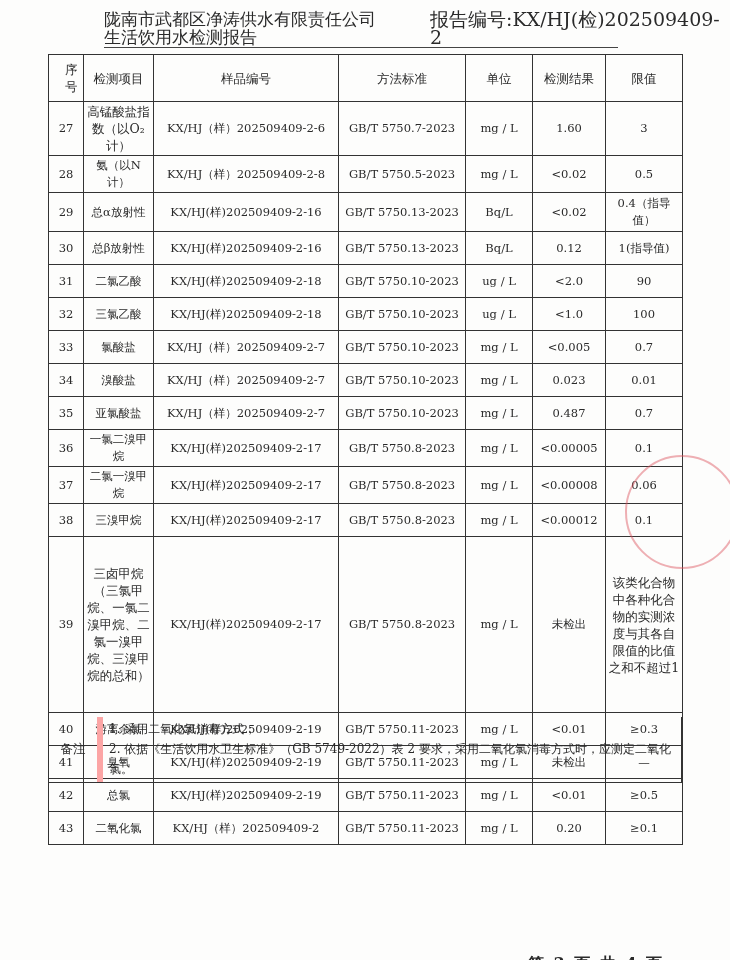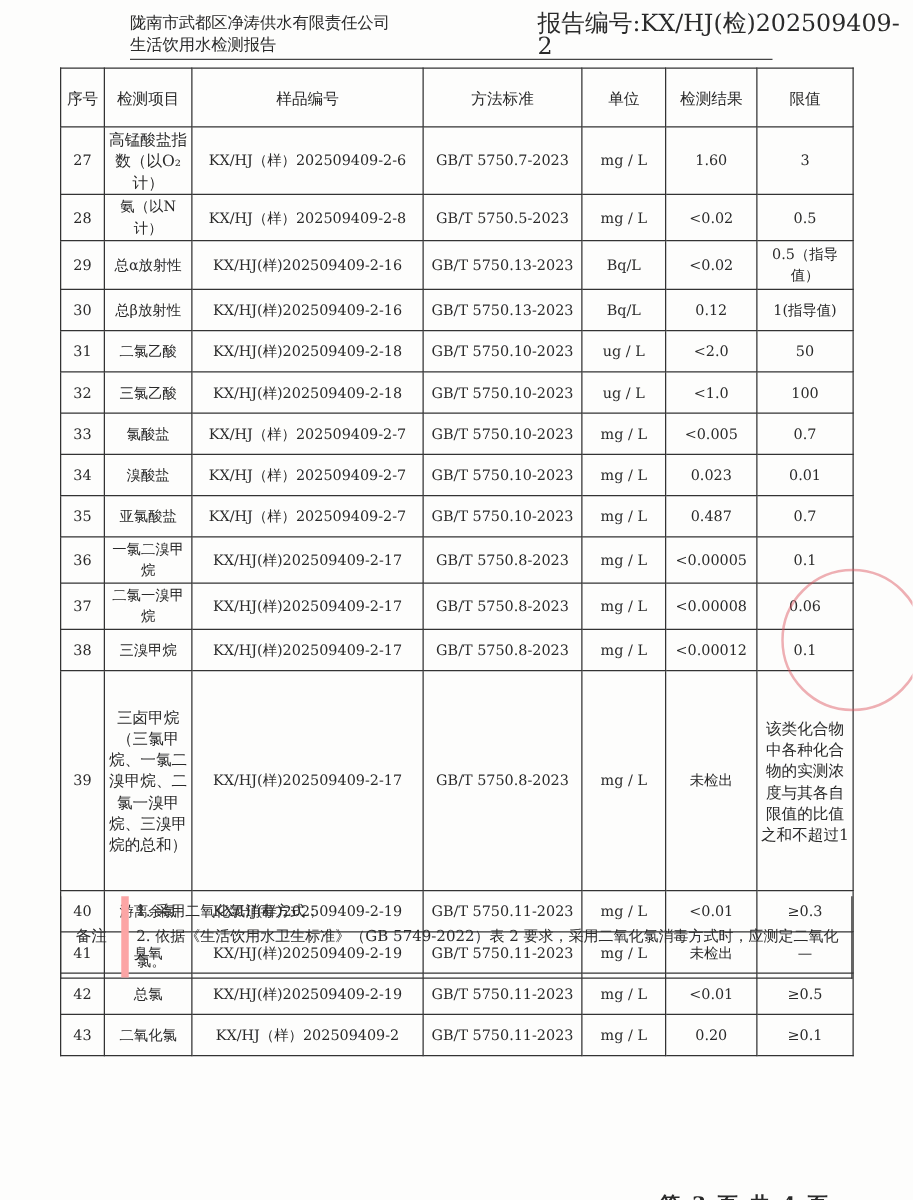--- a/index.html
+++ b/index.html
@@ -2,21 +2,21 @@
 <html><head>
 <meta charset="utf-8">
 <style>
   html, body { margin:0; padding:0; }
   body {
     width:730px; height:960px; position:relative; overflow:hidden;
     background:#fdfdfc;
     font-family:"DejaVu Serif","Liberation Serif",serif;
     color:#2a2a2a;
   }
-  .hdr-left { position:absolute; left:104px; top:10px; font-size:13px; line-height:18px; }
+  .hdr-left { position:absolute; left:104px; top:10px; font-size:17px; line-height:18px; }
   .hdr-right { position:absolute; left:430px; top:10px; font-size:19px; line-height:18px; }
   .hdr-rule { position:absolute; left:104px; top:47px; width:514px; height:1px; background:#444; }
   table.report {
     position:absolute; left:48px; top:54px; width:634px;
     border-collapse:collapse; table-layout:fixed;
     font-size:11.5px;
   }
   table.report td {
     border:1px solid #333; text-align:center; vertical-align:middle;
     padding:1px 2px; line-height:17px;
@@ -55,21 +55,21 @@
     <col style="width:35px">
       <col style="width:70px">
       <col style="width:185px">
       <col style="width:127px">
       <col style="width:67px">
       <col style="width:73px">
       <col style="width:77px">
   </colgroup>
   <tbody>
       <tr class="hd">
-    <td style="line-height:17px;padding:0 4px">序号</td>
+    <td style="line-height:17px;padding:0 16px">序号</td>
     <td>检测项目</td>
     <td>样品编号</td>
     <td>方法标准</td>
     <td>单位</td>
     <td>检测结果</td>
     <td>限值</td>
   </tr>
 
   <tr class="r2">
     <td class="c-no">27</td>
@@ -89,39 +89,39 @@
     <td>&lt;0.02</td>
     <td>0.5</td>
   </tr>
   <tr class="r2">
     <td class="c-no">29</td>
     <td>总α放射性</td>
     <td>KX/HJ(样)202509409-2-16</td>
     <td>GB/T 5750.13-2023</td>
     <td>Bq/L</td>
     <td>&lt;0.02</td>
-    <td>0.5（指导值）</td>
+    <td>0.4（指导值）</td>
   </tr>
   <tr class="r">
     <td class="c-no">30</td>
     <td>总β放射性</td>
     <td>KX/HJ(样)202509409-2-16</td>
     <td>GB/T 5750.13-2023</td>
     <td>Bq/L</td>
     <td>0.12</td>
     <td>1(指导值)</td>
   </tr>
   <tr class="r">
     <td class="c-no">31</td>
     <td>二氯乙酸</td>
     <td>KX/HJ(样)202509409-2-18</td>
     <td>GB/T 5750.10-2023</td>
     <td>ug / L</td>
     <td>&lt;2.0</td>
-    <td>50</td>
+    <td>90</td>
   </tr>
   <tr class="r">
     <td class="c-no">32</td>
     <td>三氯乙酸</td>
     <td>KX/HJ(样)202509409-2-18</td>
     <td>GB/T 5750.10-2023</td>
     <td>ug / L</td>
     <td>&lt;1.0</td>
     <td>100</td>
   </tr>

